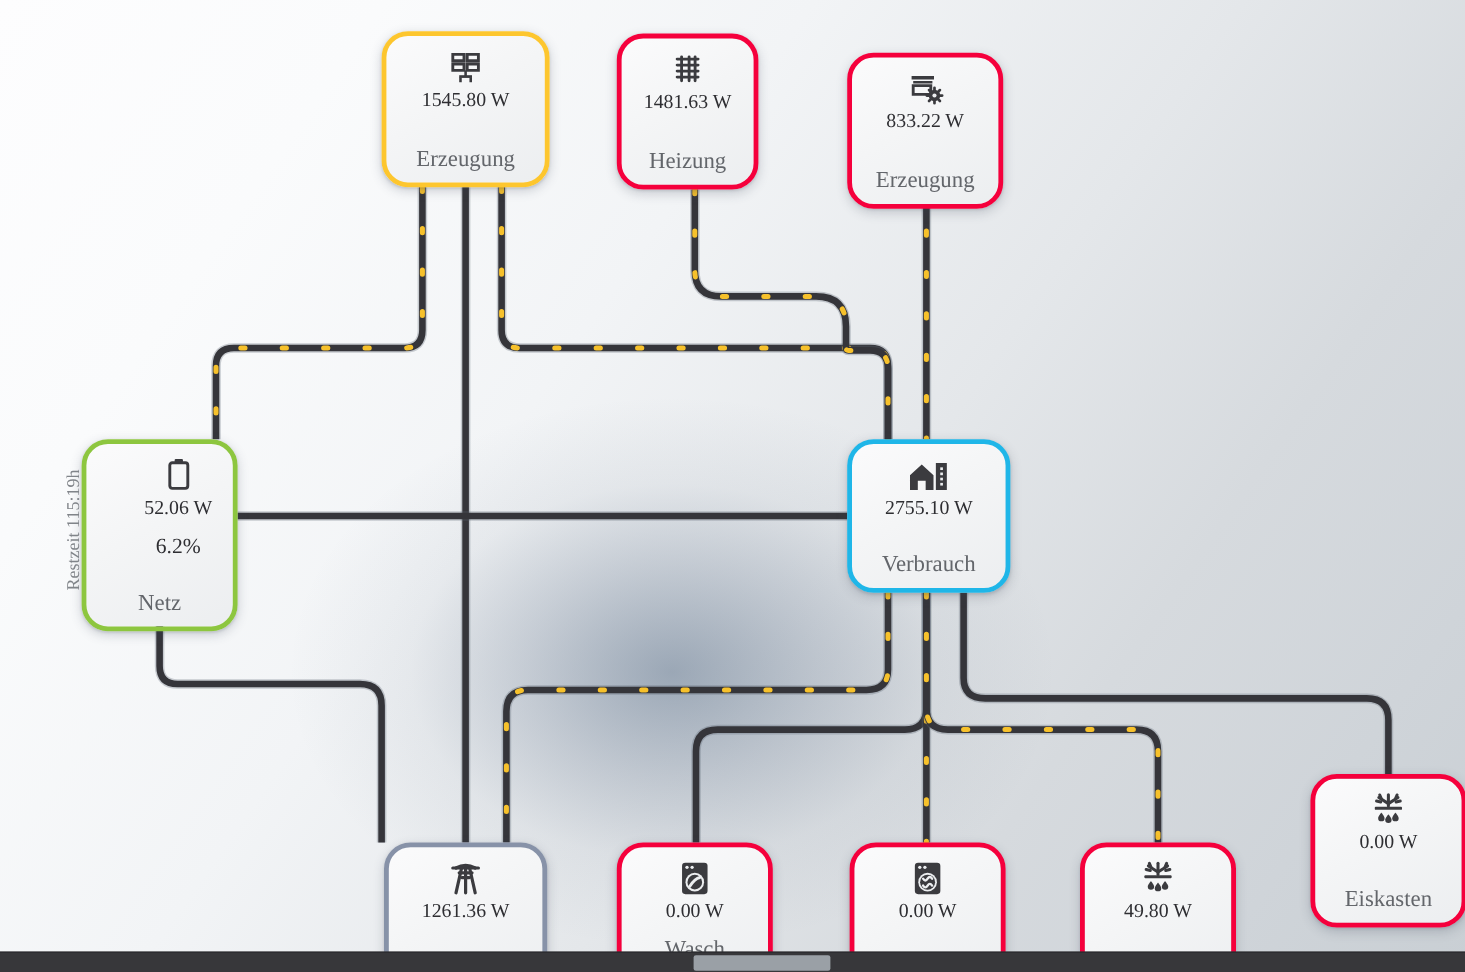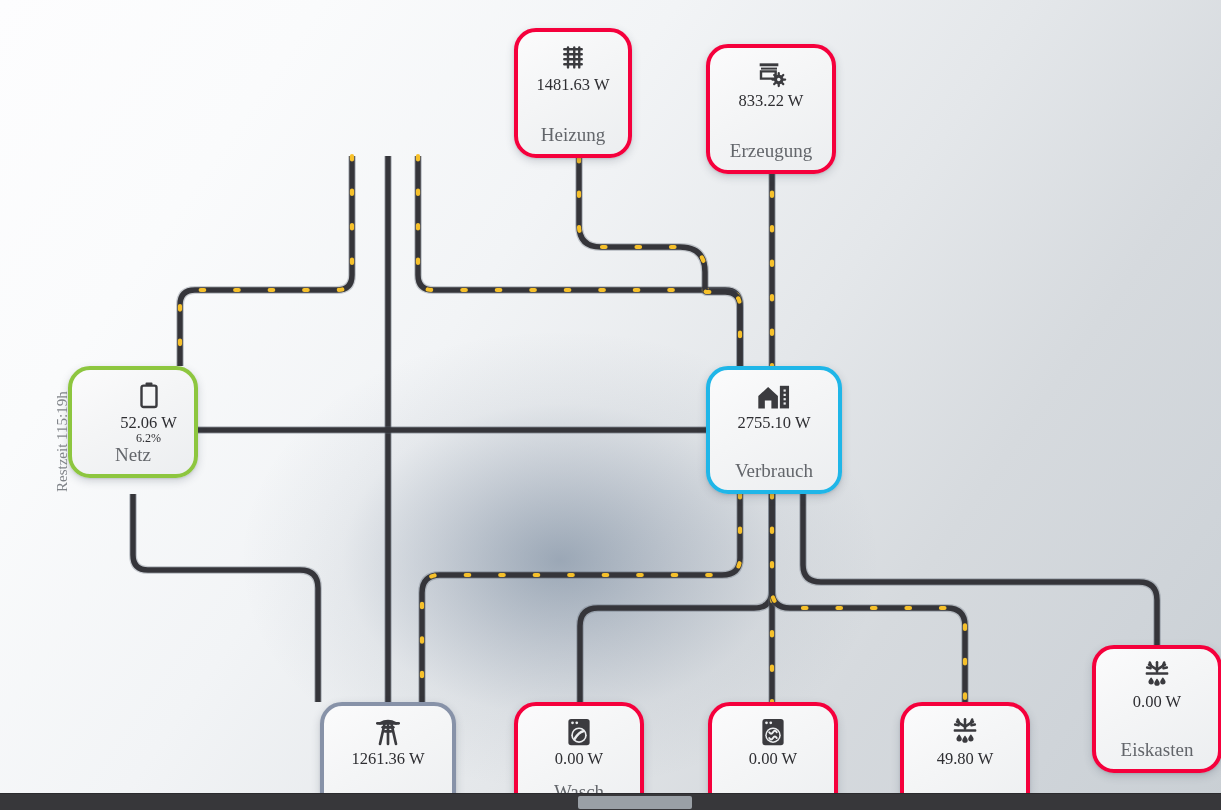--- a/index.html
+++ b/index.html
@@ -70,22 +70,23 @@
   }
   .node .icon svg { display: block; }
   .node .power {
     font-size: 16.5px;
     color: #2e2e32;
     line-height: 1.05;
     margin-top: 1px;
     white-space: nowrap;
   }
   .node .soc {
-    font-size: 12px;
+    font-size: 18px;
     color: #2e2e32;
+    margin-top: 14px;
     white-space: nowrap;
   }
   .node .label {
     font-size: 19px;
     color: #63666b;
     position: absolute;
     bottom: 8px;
     left: 0; right: 0;
     text-align: center;
     white-space: nowrap;
@@ -191,20 +192,33 @@
     </g>
 
     <g>
       <path class="pipe-shadow" d="M803,494 L803,565 Q803,582 821,582 L1139,582 Q1157,582 1157,600 L1157,645"></path>
       <path class="pipe" d="M803,494 L803,565 Q803,582 821,582 L1139,582 Q1157,582 1157,600 L1157,645"></path>
     </g>
   </svg>
 
   <div class="side-caption" style="left:54px; top:492px;">Restzeit 115:19h</div>
 
+  <div class="node" style="left:318px; top:26px; width:140px; height:130px; border-color:#fdc62e;">
+    <div class="icon">
+      <svg width="32" height="32" viewBox="0 0 24 24" fill="currentColor">
+        <path d="M4 4h7v4H4zM13 4h7v4h-7zM4 10h7v4H4zM13 10h7v4h-7z" fill="none" stroke="currentColor" stroke-width="1.8"></path>
+        <rect x="11.2" y="14" width="1.6" height="4"></rect>
+        <rect x="8" y="17" width="8" height="1.7"></rect>
+        <rect x="8" y="18.4" width="1.6" height="3"></rect>
+        <rect x="14.4" y="18.4" width="1.6" height="3"></rect>
+      </svg>
+    </div>
+    <div class="power">1545.80 W</div>
+    <div class="label">Erzeugung</div>
+  </div>
 
   <div class="node" style="left:514px; top:28px; width:118px; height:130px; border-color:#f5003c;">
     <div class="icon">
       <svg width="30" height="30" viewBox="0 0 24 24" fill="none" stroke="currentColor" stroke-width="1.9" stroke-linecap="round">
         <path d="M5 5h14M5 9h14M5 13h14M5 17h14"></path>
         <path d="M8 3.5v16M13 3.5v16M17 3.5v16"></path>
       </svg>
     </div>
     <div class="power">1481.63 W</div>
     <div class="label">Heizung</div>
@@ -218,21 +232,21 @@
         <path d="M4.5 10h11v5.5h-11z" fill="none" stroke="currentColor" stroke-width="1.8"></path>
         <circle cx="17.8" cy="16.2" r="3.6"></circle>
         <circle cx="17.8" cy="16.2" r="1.3" fill="#eceef0"></circle>
         <path d="M17.8 11.4v1.4M17.8 19.6v1.4M13 16.2h1.4M21.2 16.2h1.4M14.4 12.8l1 1M20.2 18.6l1 1M21.2 12.8l-1 1M15.4 18.6l-1 1" stroke="currentColor" stroke-width="1.7" stroke-linecap="round"></path>
       </svg>
     </div>
     <div class="power">833.22 W</div>
     <div class="label">Erzeugung</div>
   </div>
 
-  <div class="node" style="left:68px; top:366px; width:130px; height:112px; border-color:#8dc63f;padding-left:31px;">
+  <div class="node" style="left:68px; top:366px; width:130px; height:160px; border-color:#8dc63f;padding-left:31px;">
     <div class="icon">
       <svg width="26" height="30" viewBox="0 0 18 26" fill="none" stroke="currentColor" stroke-width="2.1">
         <rect x="2.5" y="4" width="13" height="18.5" rx="1.8"></rect>
         <rect x="6" y="1.3" width="6" height="2.6" rx="0.8" fill="currentColor" stroke="none"></rect>
       </svg>
     </div>
     <div class="power">52.06 W</div>
     <div class="soc">6.2%</div>
     <div class="label">Netz</div>
   </div>

